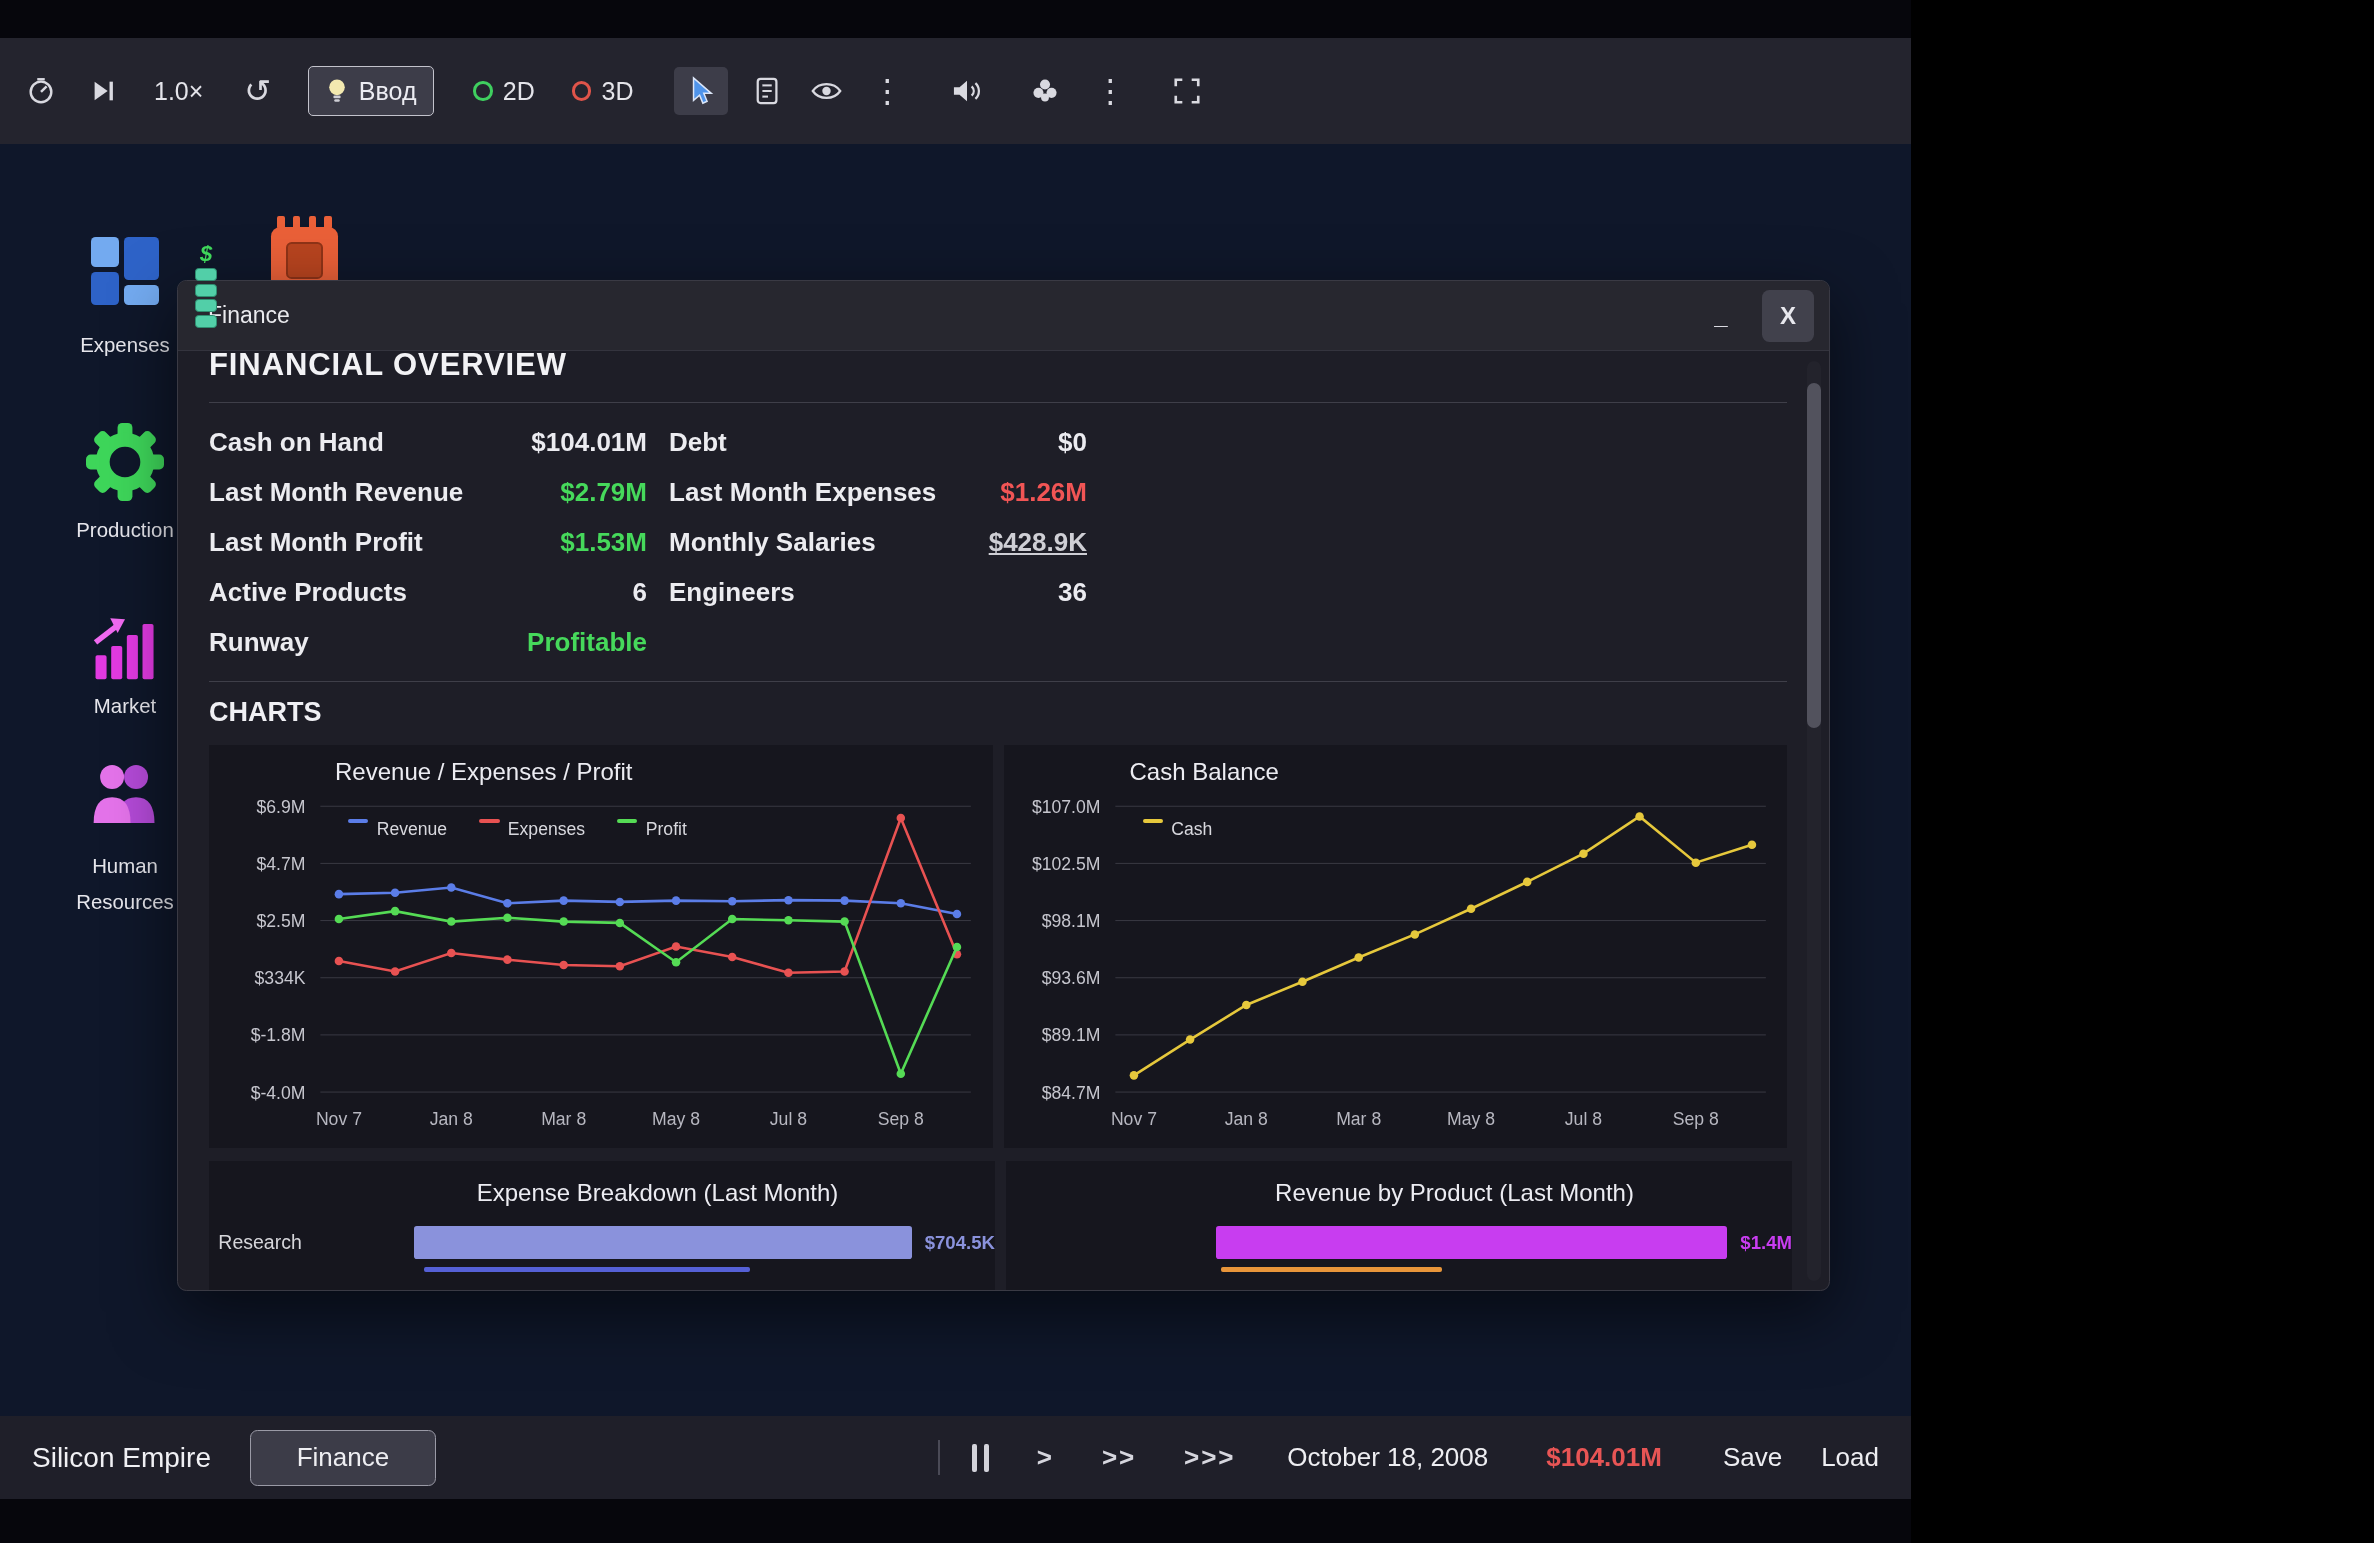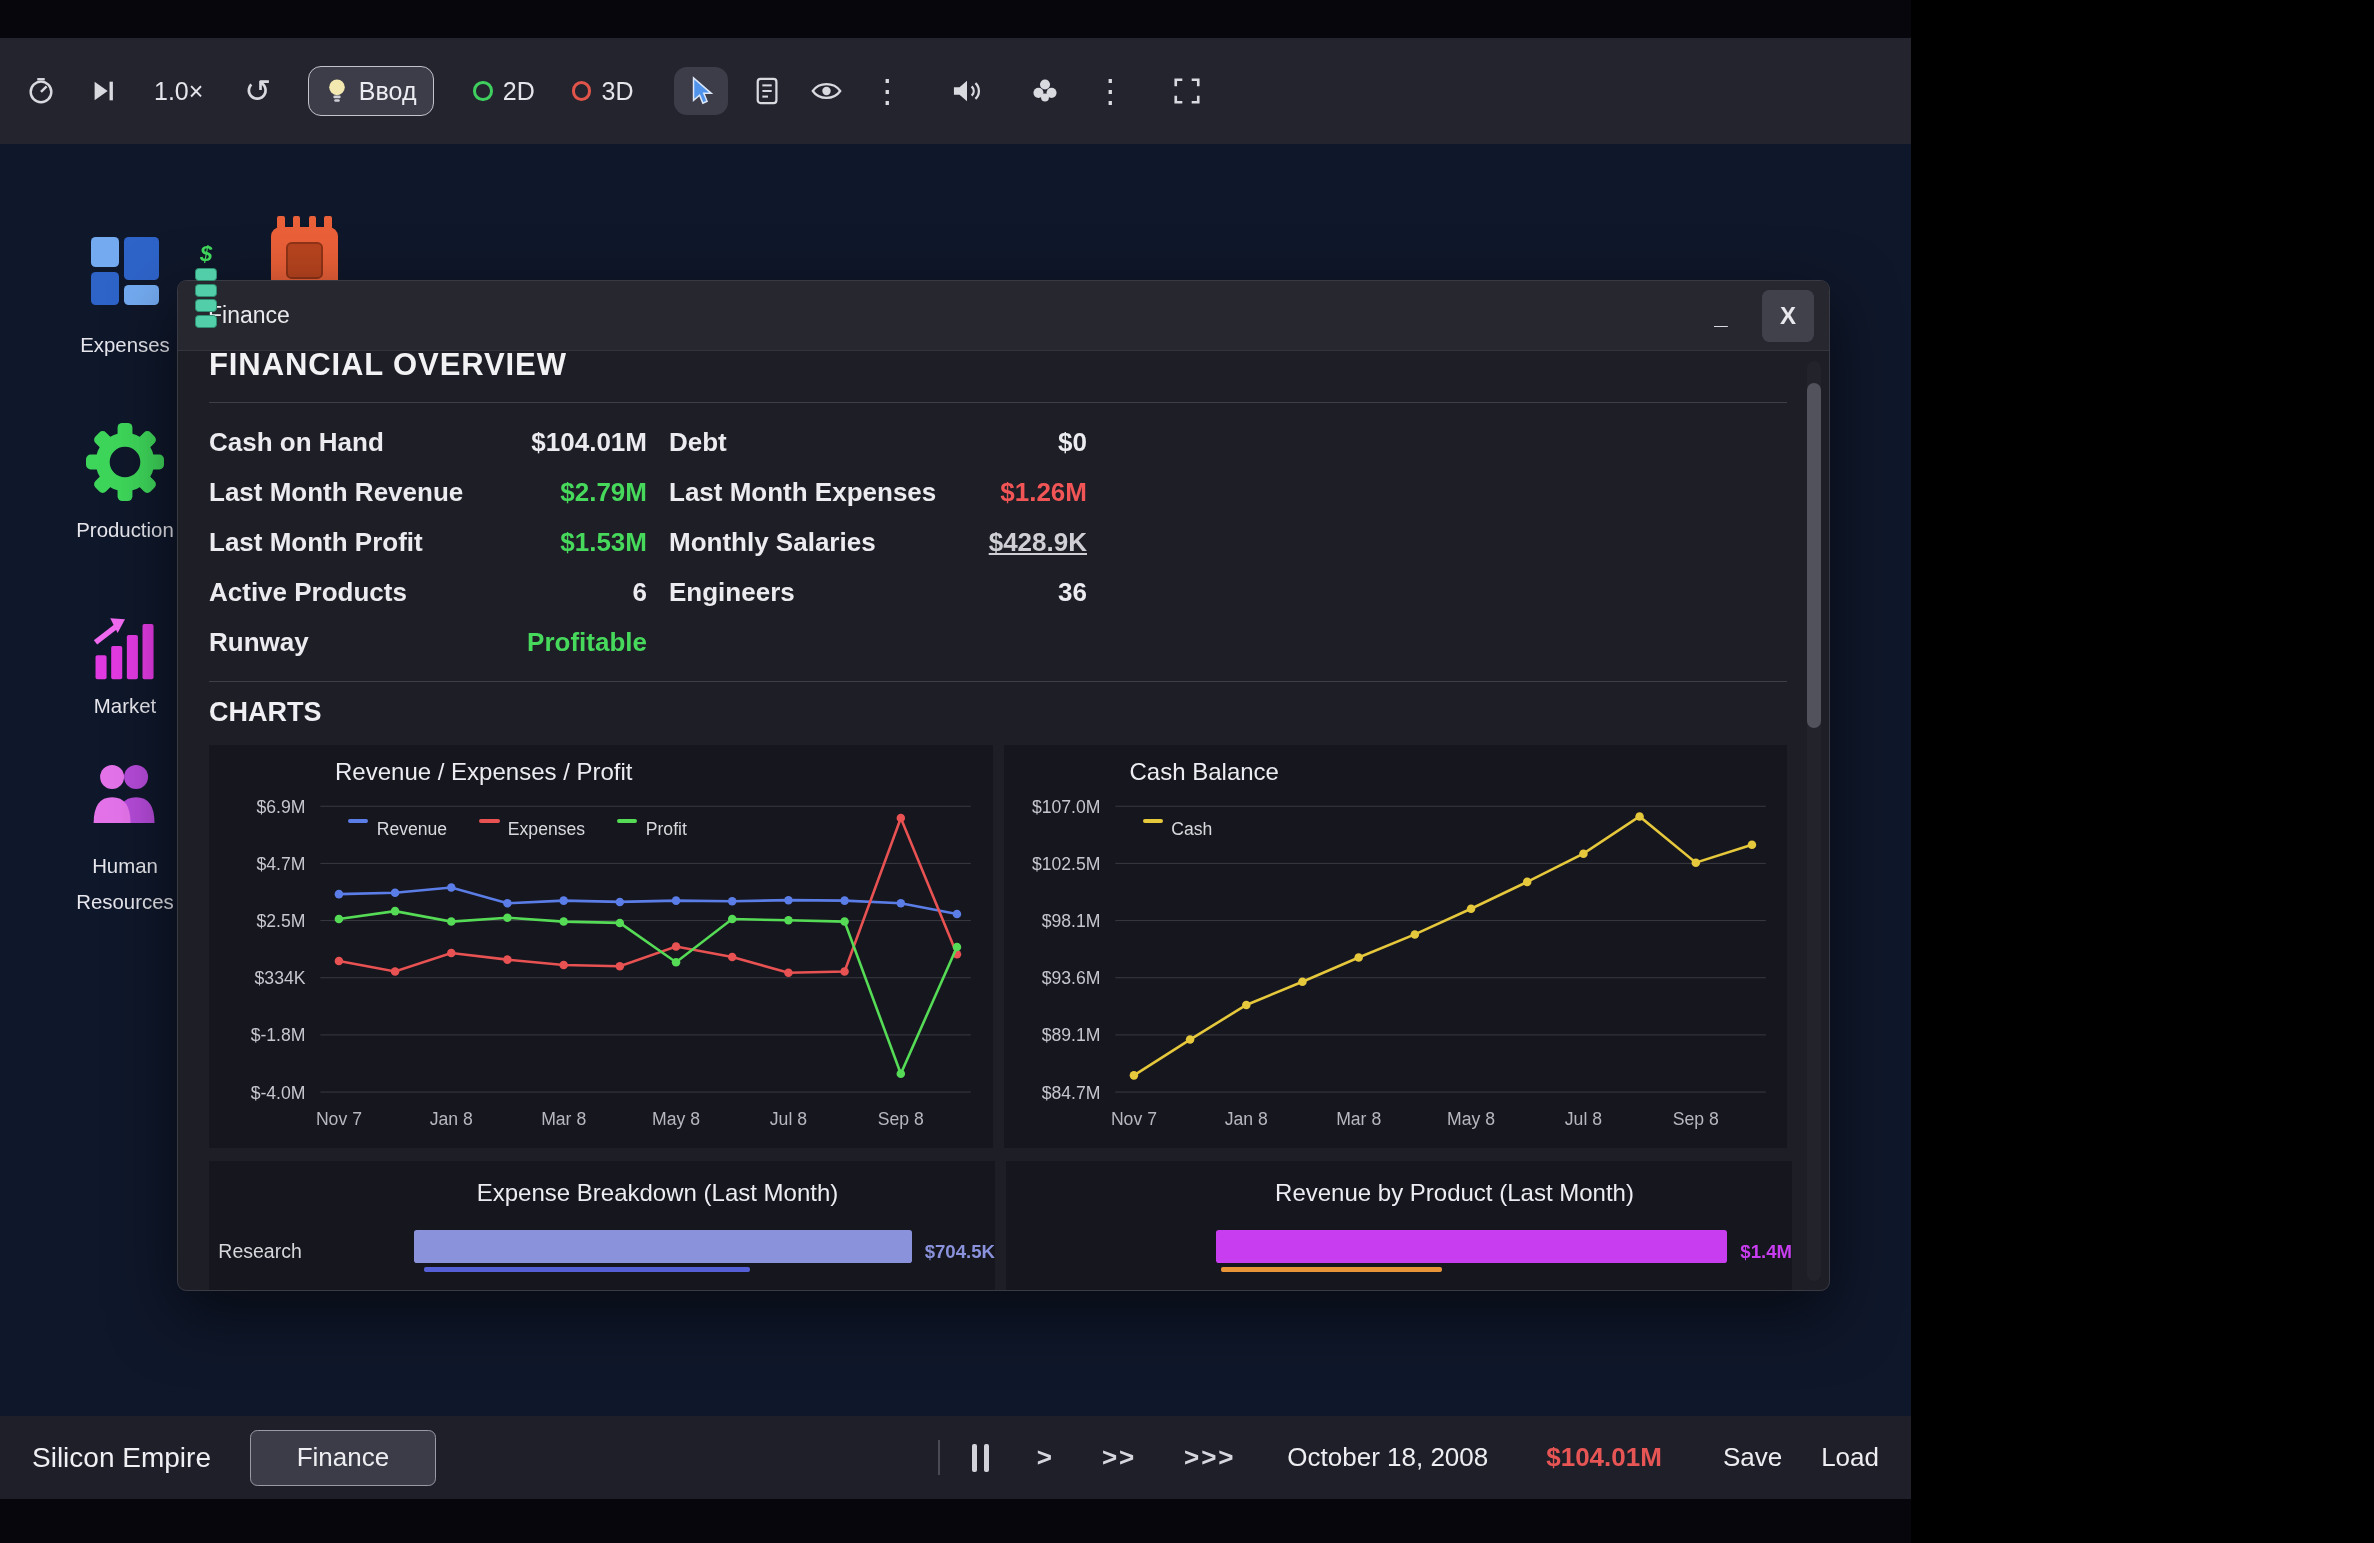--- a/index.html
+++ b/index.html
@@ -9,21 +9,21 @@
 
   .screen{position:relative;width:1911px;height:1543px;background:#0f172a;overflow:hidden}
   .strip-top{position:absolute;top:0;left:0;right:0;height:38px;background:#06060c;z-index:20}
   .strip-bottom{position:absolute;bottom:0;left:0;right:0;height:44px;background:#06060c;z-index:20}
 
   
   .toolbar{position:absolute;top:38px;left:0;right:0;height:106px;background:#24242e;display:flex;align-items:center;padding-left:26px;z-index:20}
   .tbi{display:inline-flex;align-items:center;justify-content:center;color:#d9d9e0}
   .tb-text{font-size:25px;color:#e4e4ea}
   .tb-glyph{font-size:32px;color:#d9d9e0;line-height:1}
-  .tb-box{background:#3d3d49;border-radius:13px;padding:9.3px 16.7px;display:inline-flex;align-items:center;gap:11px;color:#ececf2;font-size:25px}
+  .tb-box{background:#3d3d49;border-radius:5px;padding:9.3px 16.7px;display:inline-flex;align-items:center;gap:11px;color:#ececf2;font-size:25px}
   .tb-box.bordered{border:1.9px solid #c3c3cc}
   .mode{gap:10.2px;font-size:25px;color:#e4e4ea}
   .ring{width:19.5px;height:19.5px;border-radius:50%;border:3.7px solid}
   .ring.g{border-color:#3fcf5f}
   .ring.r{border-color:#e0544a}
 
   
   .dicon{position:absolute;z-index:1}
   .dlabel{position:absolute;z-index:1;font-size:20.4px;color:#e6e6ec;text-align:center;width:186px;line-height:36px}
   .icon-tiles{position:relative;width:69px;height:69px}
@@ -60,21 +60,21 @@
   .bars-row{margin-top:13px}
   .chart-panel{position:relative;width:786px;height:403px;background:#16161e;overflow:hidden}
   .bar-panel{height:213px;overflow:visible}
   .ct{font-size:24px;color:#ececf2;padding:13px 0 0 126px}
   .bar-title{padding:18.6px 0 0 111px;text-align:center}
   .legend{position:absolute;left:139px;top:74px;display:flex;gap:32px;font-size:17.6px;color:#d8d8de;align-items:center;z-index:2}
   .li{display:flex;align-items:flex-start;gap:8.3px}
   .ld{width:20.4px;height:4.6px;border-radius:1.9px;display:inline-block}
   svg.plot{display:block;margin-top:9.3px}
   .bar-rows{margin-top:15px}
-  .bar-row{display:flex;align-items:flex-end;height:41px}
+  .bar-row{display:flex;align-items:center;height:41px}
   .bl{width:215px;padding-left:9.3px;font-size:19.5px;color:#d6d6db}
   .bar{height:33px;border-radius:2.8px}
   .bv{font-size:18.6px;font-weight:bold;margin-left:13px;white-space:nowrap}
   .bar-row.partial{height:auto;margin-top:3.7px}
   .bar.sliver{height:5.6px;border-radius:1.9px}
   .wscroll{position:absolute;right:8.3px;top:80px;bottom:9.3px;width:14px;border-radius:7.4px;background:#23232c}
   .wthumb{position:absolute;top:22px;left:0;width:14px;height:345px;border-radius:7.4px;background:#52525d}
 
   
   .statusbar{position:absolute;left:0;right:0;top:1416px;height:83px;background:#1f1f29;display:flex;align-items:center;padding:0 32px;z-index:20}

